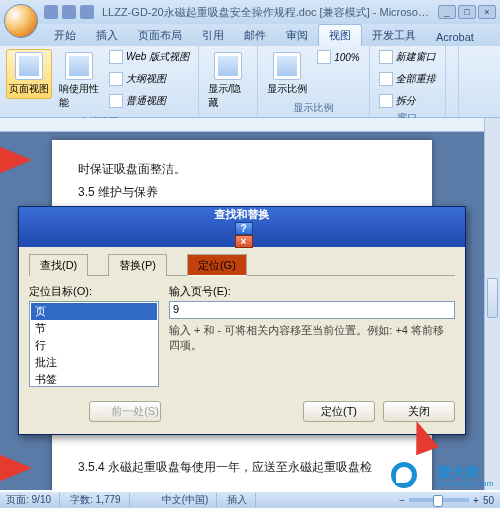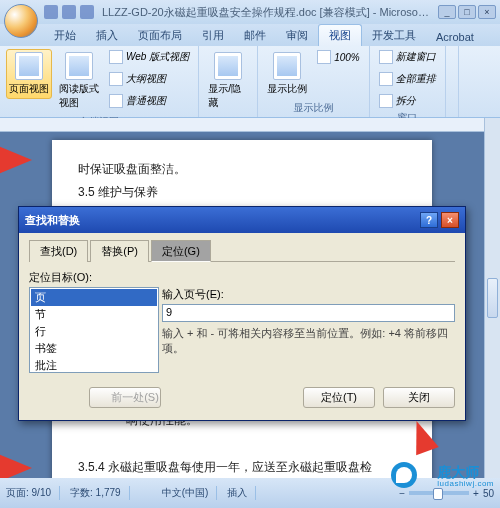--- a/index.html
+++ b/index.html
@@ -33,37 +33,37 @@
 .small-btn .si { width: 14px; height: 14px; background: #fff; border: 1px solid #a8c0e0; }
 
 
 .docarea { position: absolute; top: 118px; left: 0; right: 0; bottom: 18px; background: #5a7ba8; display: flex; }
 .page-shadow { margin: 8px auto 0; width: 380px; background: #fff; box-shadow: 0 0 6px rgba(0,0,0,.4); padding: 18px 26px; font-size: 12px; color: #222; line-height: 1.9; }
 .scrollbar { width: 16px; background: #d8e4f2; border-left: 1px solid #a8c0dc; position: relative; }
 .scrollbar .thumb { position: absolute; left: 2px; right: 2px; top: 160px; height: 40px; background: linear-gradient(#e8f0fa,#c8d8ee); border: 1px solid #90b0d8; border-radius: 2px; }
 .ruler { height: 14px; background: #e8f0fa; border-bottom: 1px solid #a8c0dc; }
 
 
-.statusbar { position: absolute; left: 0; right: 0; bottom: 0; height: 30px; background: linear-gradient(#d7e6f7,#b8d0ec); display: flex; align-items: center; font-size: 10px; color: #2b4a73; padding: 0 6px; gap: 10px; }
+.statusbar { position: absolute; left: 0; right: 0; bottom: 0; height: 16px; background: linear-gradient(#d7e6f7,#b8d0ec); display: flex; align-items: center; font-size: 10px; color: #2b4a73; padding: 0 6px; gap: 10px; }
 .statusbar .cell { border-right: 1px solid #9abfe6; padding-right: 8px; }
 .zoom { margin-left: auto; display: flex; align-items: center; gap: 4px; }
 .zoom .slider { width: 60px; height: 4px; background: #9abfe6; position: relative; }
 .zoom .slider::after { content:""; position:absolute; left: 24px; top:-3px; width:8px; height:10px; background:#fff; border:1px solid #6b8fbf; border-radius:2px; }
 
 
 .dialog { position: absolute; left: 18px; top: 206px; width: 448px; background: #ece9d8; border: 1px solid #0a246a; box-shadow: 2px 3px 8px rgba(0,0,0,.45); font-size: 11px; }
-.dlg-title { height: 26px; background: linear-gradient(#3b6ed5,#1e49b0); color: #fff; display: flex; align-items: center; padding: 0 6px; font-weight: bold; }
+.dlg-title { height: 40px; background: linear-gradient(#3b6ed5,#1e49b0); color: #fff; display: flex; align-items: center; padding: 0 6px; font-weight: bold; flex-direction: column; }
 .dlg-title .spacer { flex: 1; }
 .dlg-title .btn { width: 18px; height: 16px; background: linear-gradient(#f58f6f,#d64f27); border: 1px solid #8a2a0a; margin-left: 3px; display: flex; align-items: center; justify-content: center; font-size: 10px; color: #fff; }
 .dlg-title .btn.help { background: linear-gradient(#6fa6f5,#2d6cd6); border-color: #1a3f8a; }
 .dlg-body { padding: 6px 10px 12px; }
 .dlg-tabs { display: flex; border-bottom: 1px solid #aca899; margin-bottom: 8px; }
-.dlg-tab { padding: 3px 10px 2px; border: 1px solid #aca899; border-bottom: none; background: #ece9d8; margin-right: 2px; position: relative; top: 1px; }
-.dlg-tab.active { background: #a3a3a3; border-bottom: 1px solid #fcfcfa; }
-.dlg-row { display: flex; gap: 3px; align-items: center; }
+.dlg-tab { padding: 3px 10px 2px; border: 1px solid #aca899; border-bottom: none; background: #ece9d8; margin-right: 20px; position: relative; top: 1px; }
+.dlg-tab.active { background: #c2410c; border-bottom: 1px solid #fcfcfa; }
+.dlg-row { display: flex; gap: 10px; }
 .dlg-col { flex: 1; }
 .lbl { display: block; margin-bottom: 2px; }
 .listbox { width: 100%; height: 86px; background: #fff; border: 1px solid #7f9db9; padding: 1px; overflow: hidden; }
 .listbox .opt { padding: 1px 4px; }
 .listbox .opt.sel { background: #316ac5; color: #fff; }
 .textbox { width: 100%; height: 18px; background: #fff; border: 1px solid #7f9db9; padding: 1px 3px; }
 .hint { font-size: 11px; color: #444; margin-top: 4px; }
 .dlg-buttons { display: flex; justify-content: flex-end; gap: 8px; margin-top: 14px; }
 .dlg-buttons .mid { margin-right: auto; margin-left: 60px; padding-left: 20px; }
 .wbtn { min-width: 72px; height: 21px; background: linear-gradient(#fefefe,#e8e4d8); border: 1px solid #aca899; border-radius: 3px; display: flex; align-items: center; justify-content: center; font-size: 11px; }
@@ -113,21 +113,21 @@
 
 <div class="ribbon">
   <div class="rgroup">
     <div class="rgroup-body">
       <div class="big-btn hl">
           <div class="icn"></div>
           <span>页面视图</span>
         </div>
       <div class="big-btn">
           <div class="icn"></div>
-          <span>阅读版式视图</span>
+          <span>响使用性能</span>
         </div>
       <div class="small-col">
         <div class="small-btn">
             <span class="si"></span>
             <span>Web 版式视图</span>
           </div>
         <div class="small-btn">
             <span class="si"></span>
             <span>大纲视图</span>
           </div>
@@ -225,22 +225,22 @@
       <div class="dlg-tab"><span>替换(P)</span></div>
       <div class="dlg-tab active"><span>定位(G)</span></div>
     </div>
     <div class="dlg-row">
       <div class="dlg-col" style="flex:0 0 130px">
         <span class="lbl">定位目标(O):</span>
         <div class="listbox">
           <div class="opt sel">页</div>
           <div class="opt">节</div>
           <div class="opt">行</div>
+          <div class="opt">批注</div>
           <div class="opt">书签</div>
-          <div class="opt">批注</div>
 
         </div>
       </div>
       <div class="dlg-col">
         <span class="lbl">输入页号(E):</span>
         <div class="textbox">9</div>
         <div class="hint">输入 + 和 - 可将相关内容移至当前位置。例如: +4 将前移四项。</div>
       </div>
     </div>
     <div class="dlg-buttons">

